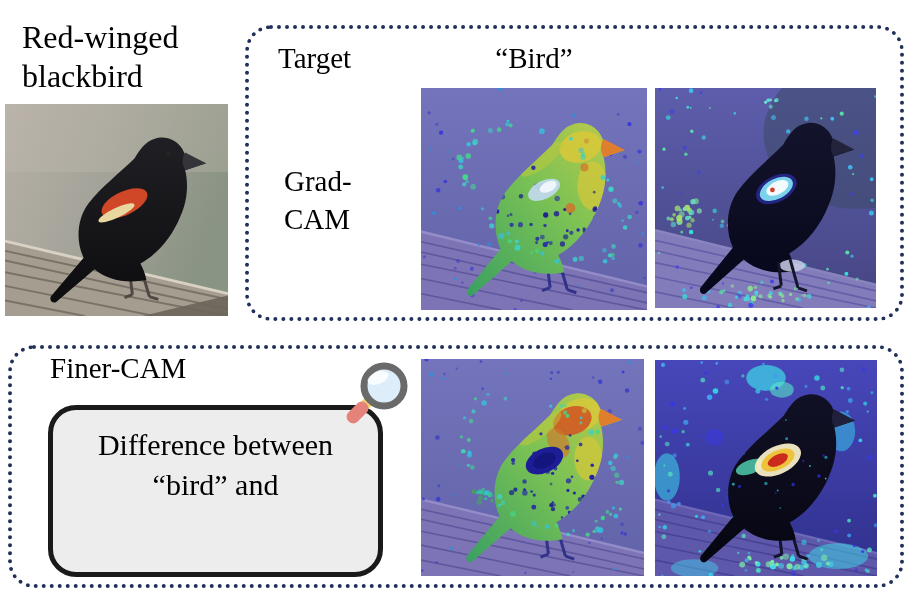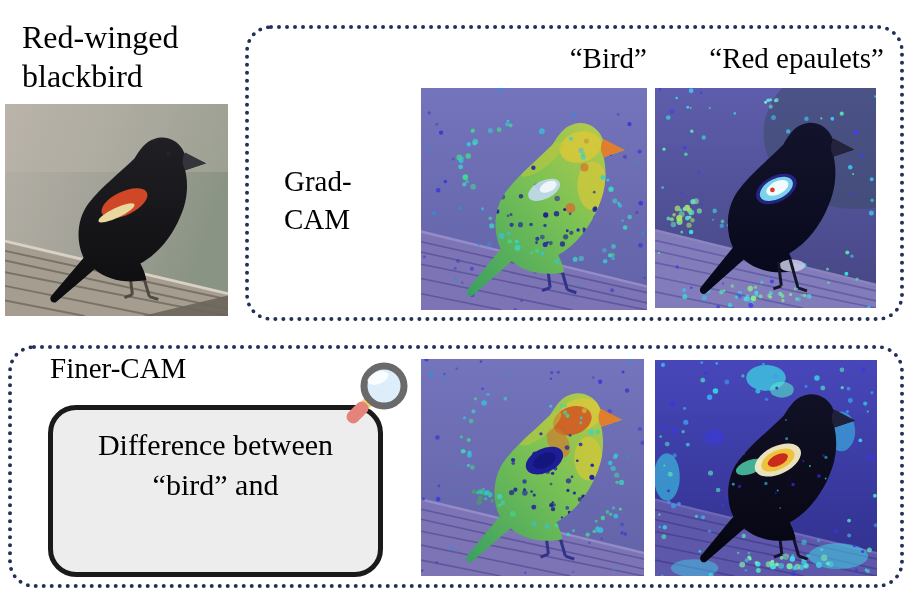--- a/index.html
+++ b/index.html
@@ -8,21 +8,21 @@
     font-family:"Liberation Serif","DejaVu Serif",serif;color:#000;
   }
   .abs{position:absolute;}
   .dotted-box{
     position:absolute;box-sizing:border-box;
     border:4px dotted var(--box-border,#223159);
     border-radius:26px;background:transparent;
   }
   .photo-label{font-size:32px;line-height:39px;}
   .hdr{font-size:29px;white-space:nowrap;}
-  .hdr-center{text-align:right;white-space:nowrap;}
+  .hdr-center{text-align:center;white-space:nowrap;}
   .method-label{font-size:29px;line-height:38px;}
   .bubble{
     position:absolute;box-sizing:border-box;
     background:var(--bubble-bg,#ededed);
     border:5px solid var(--bubble-border,#1a1a1a);
     border-radius:28px;
     font-size:30px;line-height:40px;text-align:center;
     padding-top:15px;
   }
   svg.panel{position:absolute;display:block;}
@@ -104,22 +104,22 @@
     <g clip-path="url(#birdClip)">
       <ellipse cx="120" cy="102" rx="25" ry="12" fill="#d04727" transform="rotate(-26 120 102)"></ellipse>
       <ellipse cx="112" cy="112" rx="20" ry="5" fill="#e9d7a0" transform="rotate(-26 112 112)"></ellipse>
     </g>
     <use href="#beakPath" fill="#34343b"></use>
     <circle cx="164" cy="51" r="2.2" fill="#2a2522"></circle>
   </svg>
 
   <div class="dotted-box" style="left:245px;top:25px;width:659px;height:296px"></div>
 
+  <div class="abs hdr" style="left:278px;top:42px">Target</div>
   <div class="abs hdr hdr-center" style="left:421px;top:42px;width:226px">“Bird”</div>
-  <div class="abs hdr hdr-center" style="left:648px;top:42px;width:236px">“Red epaulets”</div>
 
   <div class="abs method-label" style="left:284px;top:162px">
     <div>Grad-</div>
     <div>CAM</div>
   </div>
 
   <svg class="panel" role="img" style="left:421px;top:88px;width:226px;height:222px" viewBox="0 0 224 218" preserveAspectRatio="none">
     <rect width="224" height="218" fill="url(#gBBg)"></rect>
     <use href="#woodPath" fill="#7c74b4"></use>
     <use href="#woodTop" stroke="#948cc9" stroke-width="2.5" fill="none"></use>

